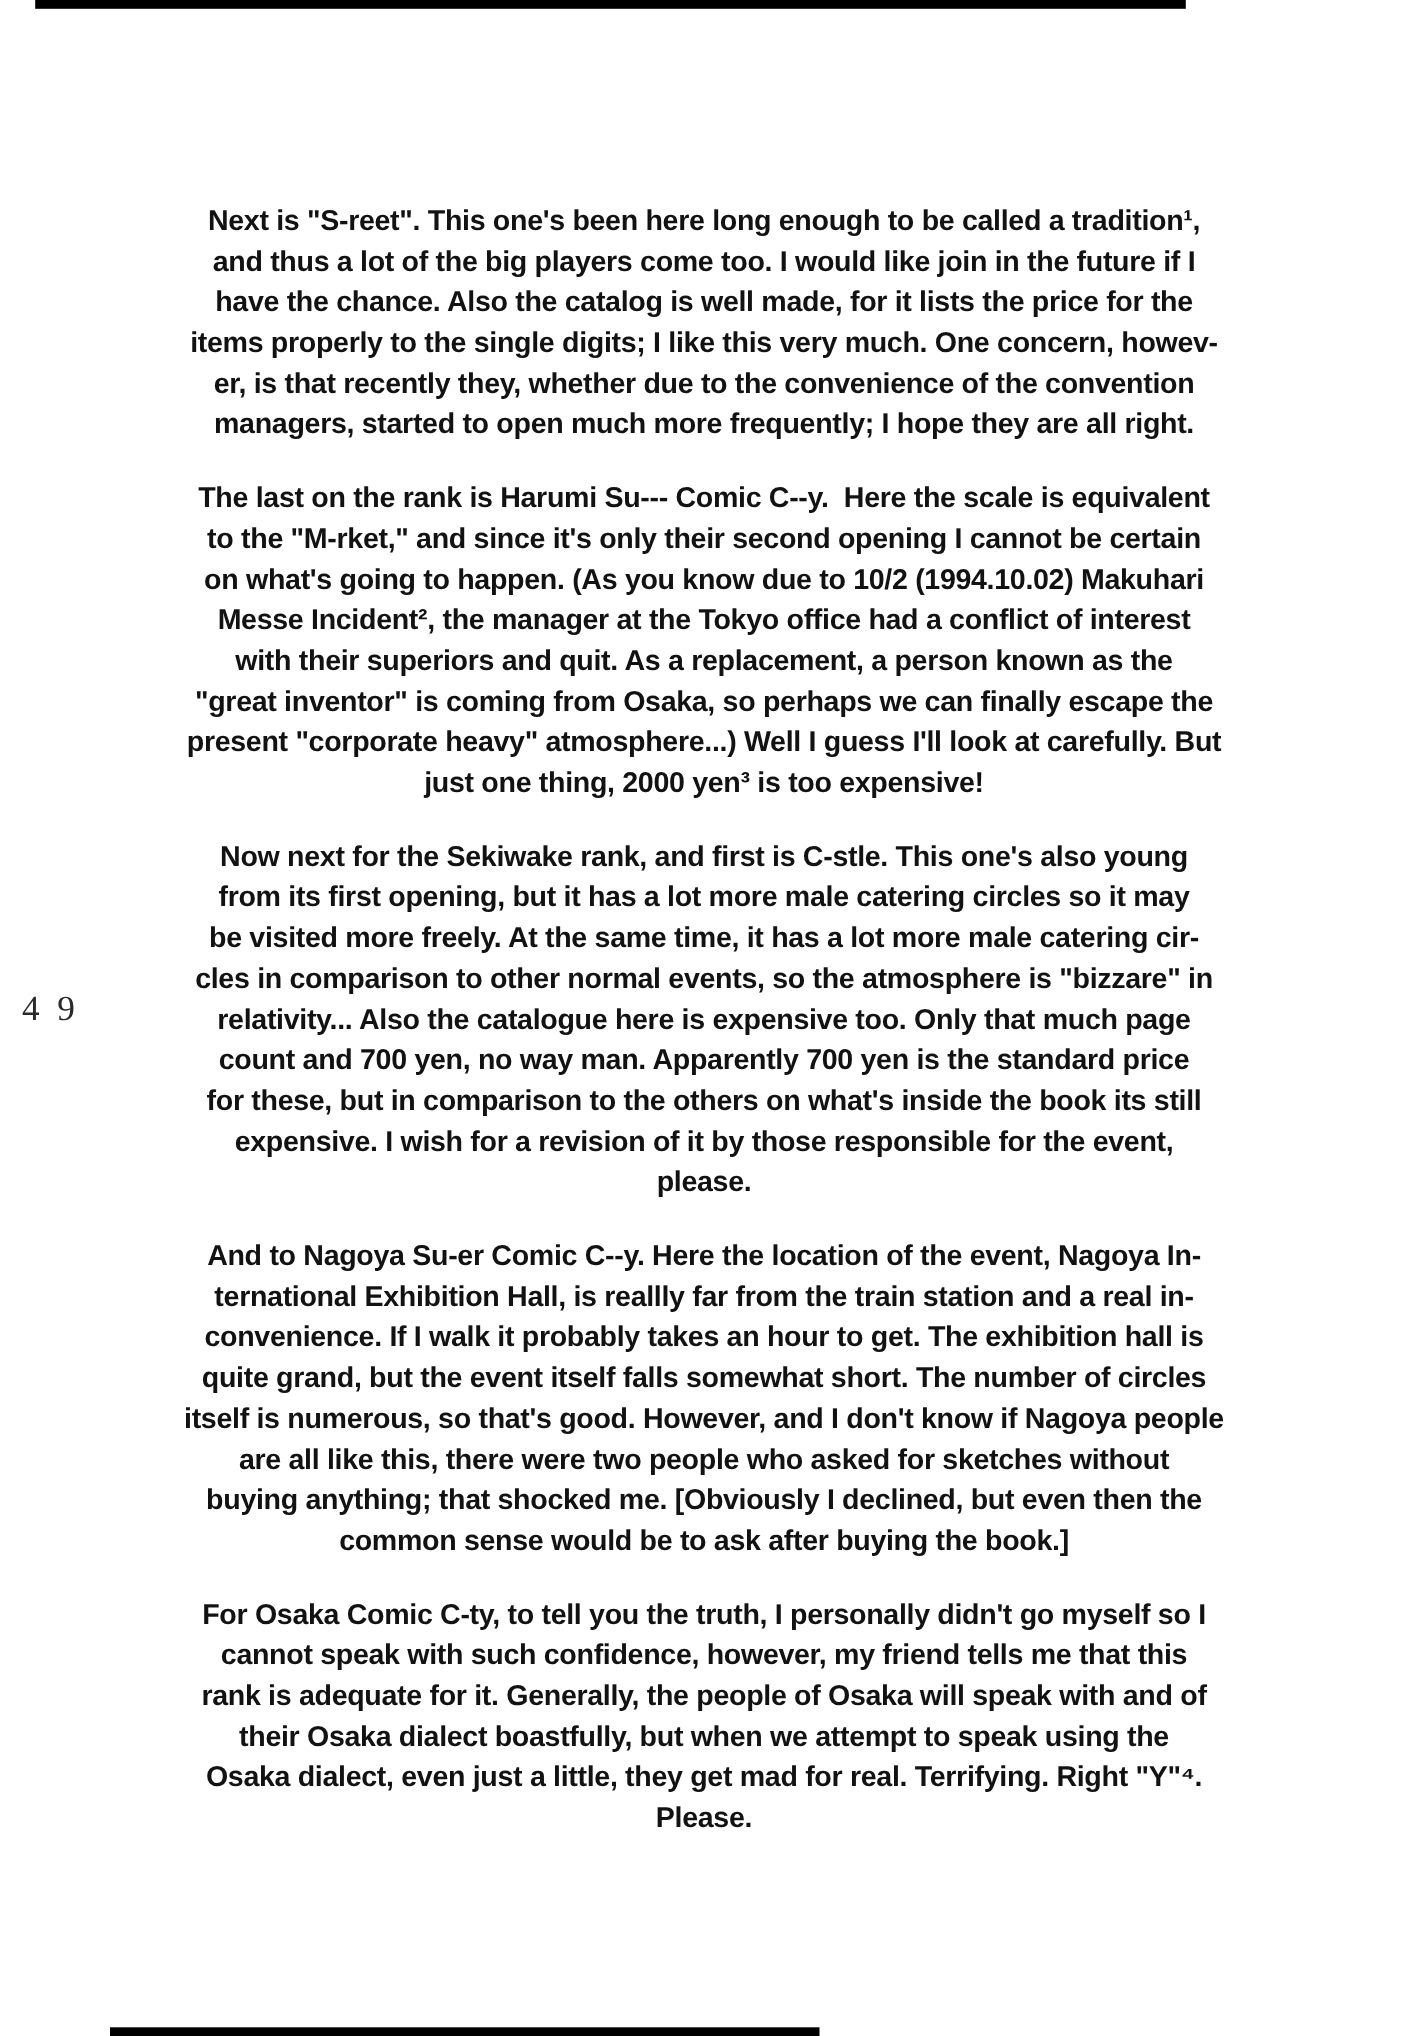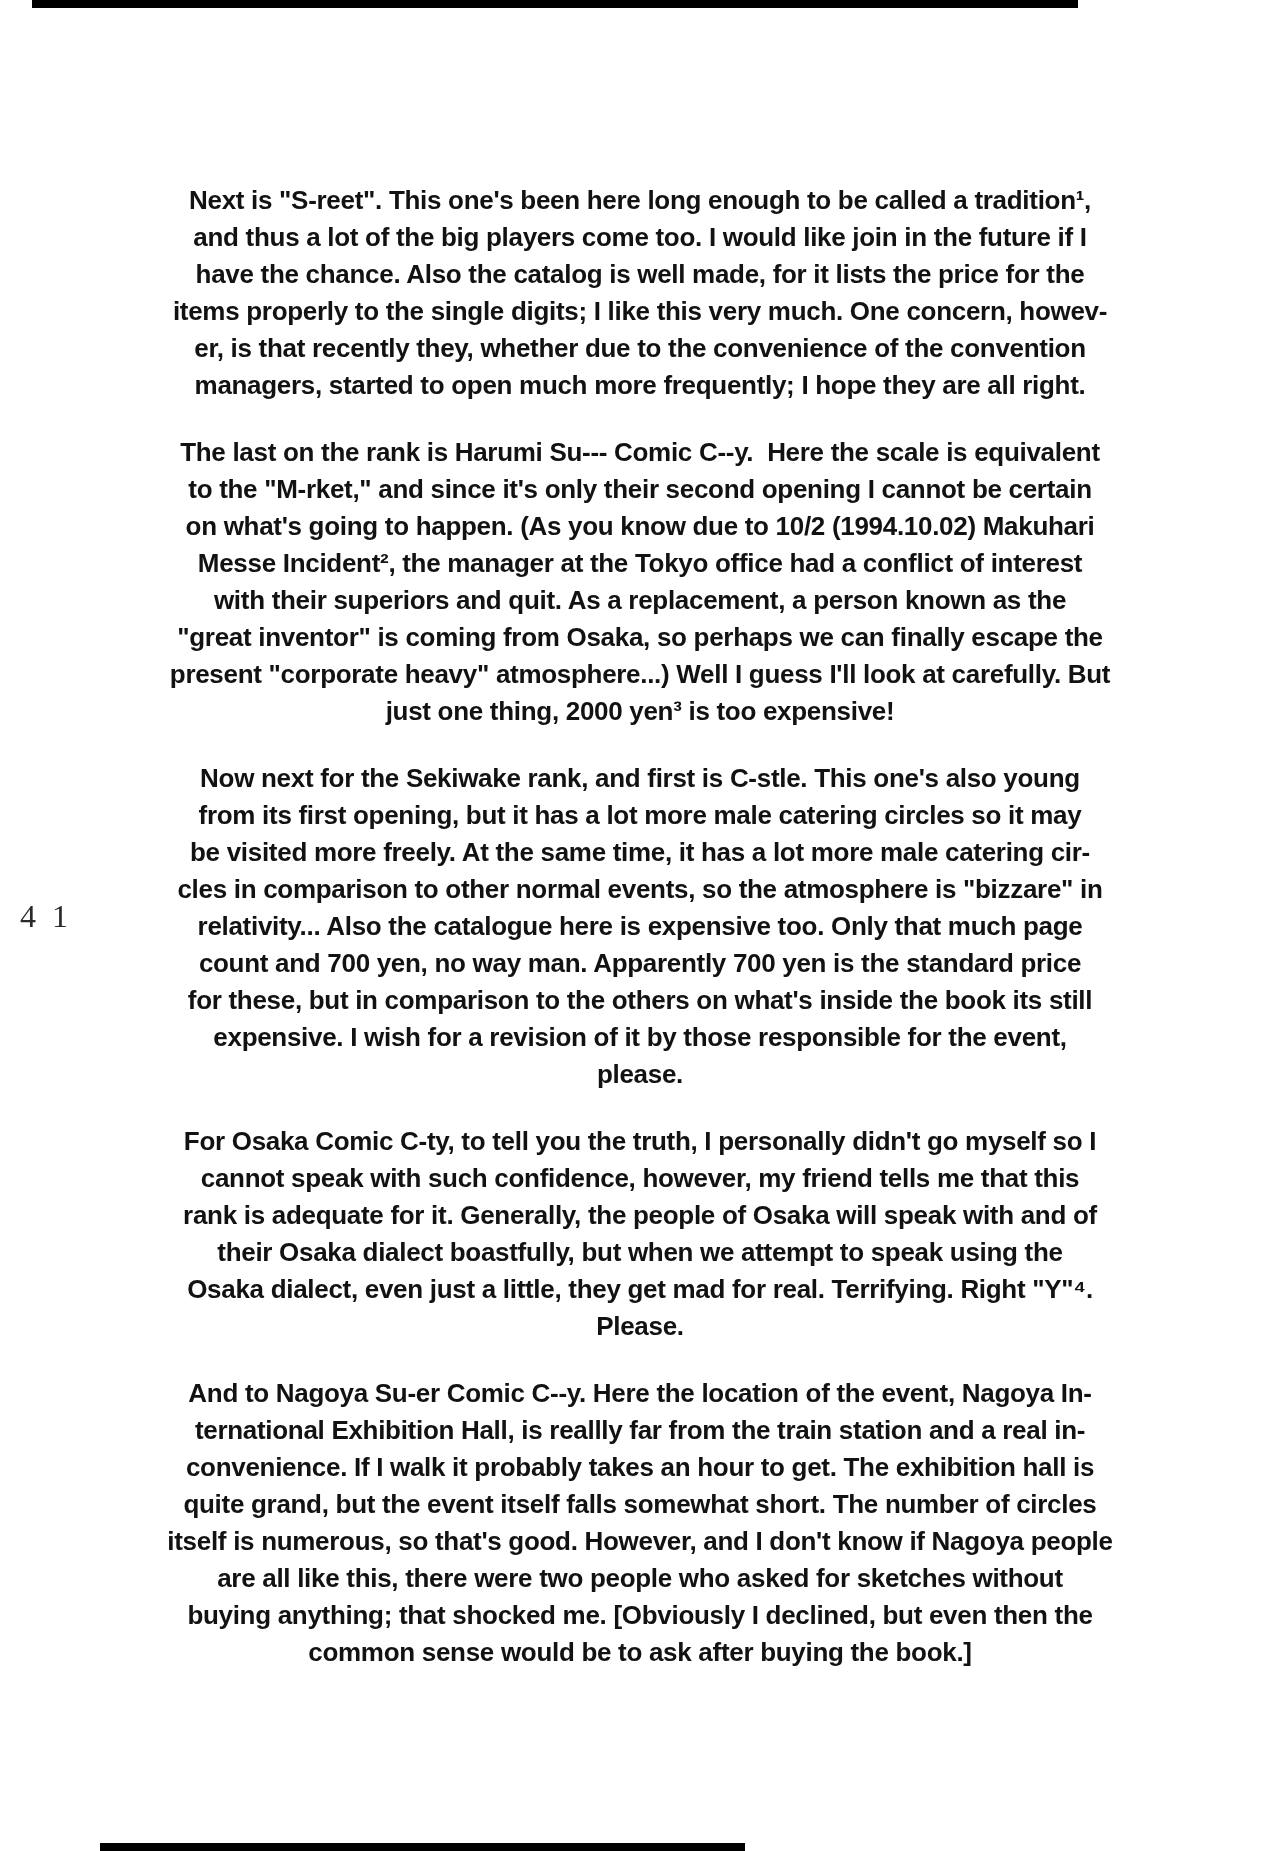--- a/index.html
+++ b/index.html
@@ -83,31 +83,31 @@
 just one thing, 2000 yen³ is too expensive!</p>
   <p class="para">Now next for the Sekiwake rank, and first is C-stle. This one's also young
 from its first opening, but it has a lot more male catering circles so it may
 be visited more freely. At the same time, it has a lot more male catering cir-
 cles in comparison to other normal events, so the atmosphere is "bizzare" in
 relativity... Also the catalogue here is expensive too. Only that much page
 count and 700 yen, no way man. Apparently 700 yen is the standard price
 for these, but in comparison to the others on what's inside the book its still
 expensive. I wish for a revision of it by those responsible for the event,
 please.</p>
-  <p class="para">For Osaka Comic C-ty, to tell you the truth, I personally didn't go myself so I
-cannot speak with such confidence, however, my friend tells me that this
-rank is adequate for it. Generally, the people of Osaka will speak with and of
-their Osaka dialect boastfully, but when we attempt to speak using the
-Osaka dialect, even just a little, they get mad for real. Terrifying. Right "Y"⁴.
-Please.</p>
   <p class="para">And to Nagoya Su-er Comic C--y. Here the location of the event, Nagoya In-
 ternational Exhibition Hall, is reallly far from the train station and a real in-
 convenience. If I walk it probably takes an hour to get. The exhibition hall is
 quite grand, but the event itself falls somewhat short. The number of circles
 itself is numerous, so that's good. However, and I don't know if Nagoya people
 are all like this, there were two people who asked for sketches without
 buying anything; that shocked me. [Obviously I declined, but even then the
 common sense would be to ask after buying the book.]</p>
+  <p class="para">For Osaka Comic C-ty, to tell you the truth, I personally didn't go myself so I
+cannot speak with such confidence, however, my friend tells me that this
+rank is adequate for it. Generally, the people of Osaka will speak with and of
+their Osaka dialect boastfully, but when we attempt to speak using the
+Osaka dialect, even just a little, they get mad for real. Terrifying. Right "Y"⁴.
+Please.</p>
 </div>
 
-<div class="page-number">4 1</div>
+<div class="page-number">4 9</div>
 
 <div class="scan-bar bottom"></div>
 
 </body></html>

